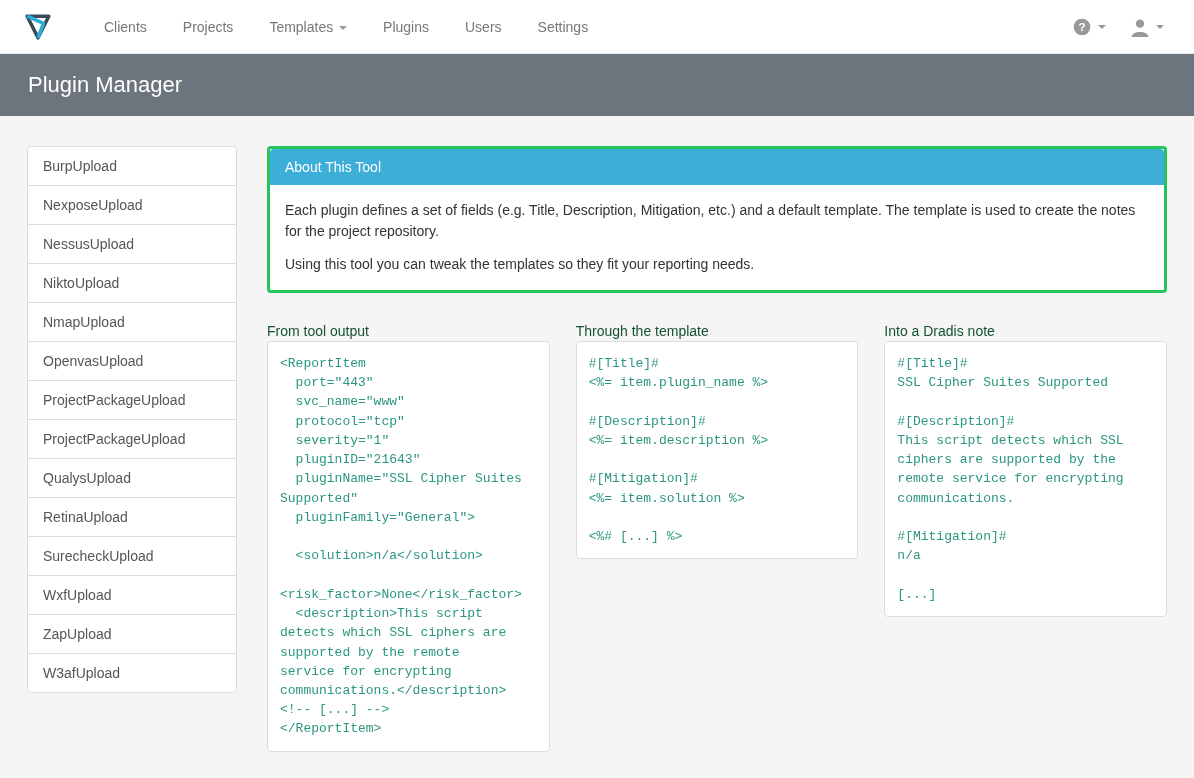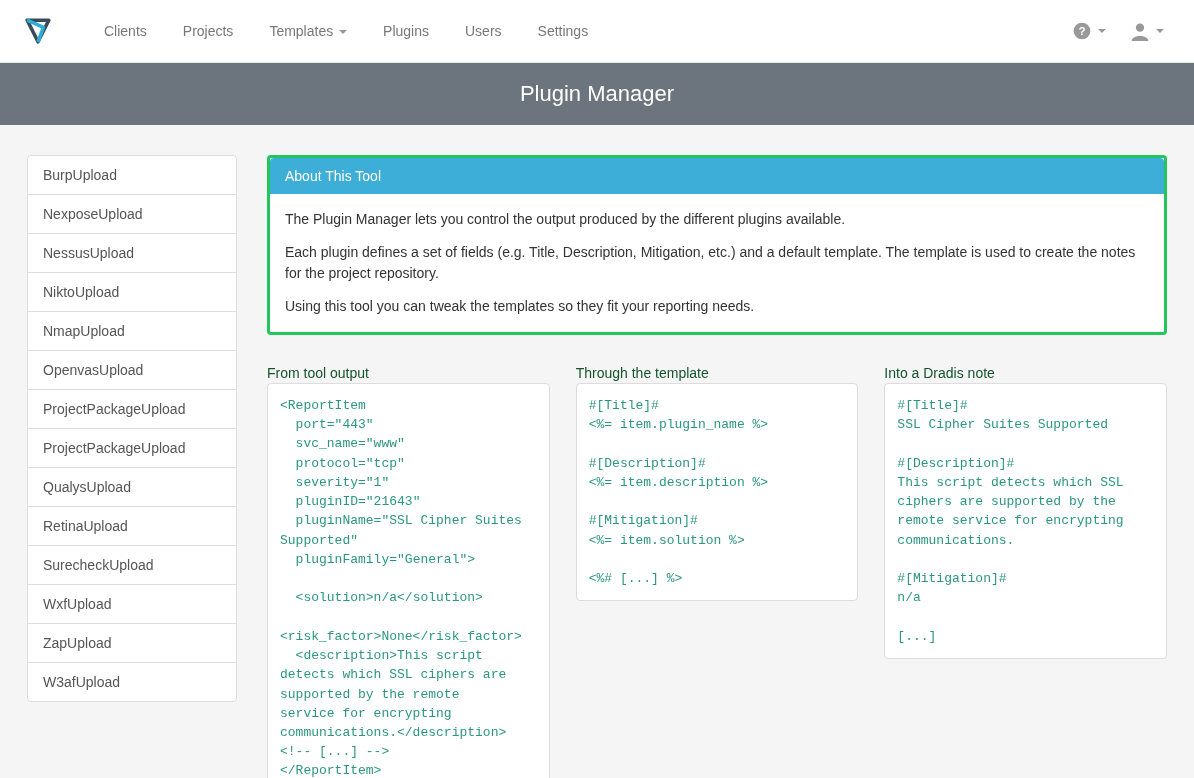--- a/index.html
+++ b/index.html
@@ -1,27 +1,27 @@
 <!DOCTYPE html>
 <html><head>
 <meta charset="utf-8">
 <style>
   * { box-sizing: border-box; margin: 0; padding: 0; }
   body { font-family: "Helvetica Neue", Helvetica, Arial, sans-serif; font-size: 14px; color: #333; background: #f5f5f5; }
   
-  .navbar { background: #fff; border-bottom: 1px solid #e7e7e7; height: 63px; display: flex; align-items: center; padding: 0 20px; }
+  .navbar { background: #fff; border-bottom: 1px solid #e7e7e7; height: 54px; display: flex; align-items: center; padding: 0 20px; }
   .navbar-logo { width: 36px; height: 36px; margin-right: 30px; position: relative; }
   .navbar-logo svg { width: 100%; height: 100%; }
   .navbar-nav { display: flex; gap: 0; list-style: none; flex: 1; }
   .navbar-nav li a { display: block; padding: 17px 18px; color: #777; text-decoration: none; font-size: 14px; }
   .navbar-right { display: flex; gap: 4px; align-items: center; }
   .navbar-right .icon-btn { color: #999; padding: 8px 10px; display: flex; align-items: center; gap: 4px; }
   .caret { display: inline-block; width: 0; height: 0; margin-left: 2px; vertical-align: middle; border-top: 4px dashed #999; border-right: 4px solid transparent; border-left: 4px solid transparent; }
   
-  .page-header { background: #6c757d; color: #fff; padding: 18px 28px; text-align: center; }
+  .page-header { background: #6c757d; color: #fff; padding: 18px 28px; }
   .page-header h1 { font-size: 22px; font-weight: 500; }
   
   .container { max-width: 1170px; margin: 0 auto; padding: 30px 15px 0; display: flex; gap: 30px; align-items: flex-start; }
   
   .sidebar { width: 210px; flex-shrink: 0; }
   .list-group { background: #fff; border: 1px solid #ddd; border-radius: 4px; overflow: hidden; }
   .list-group-item { display: block; padding: 11px 15px; color: #555; text-decoration: none; border-bottom: 1px solid #ddd; font-size: 14px; }
   .list-group-item:last-child { border-bottom: none; }
   
   .main { flex: 1; }
@@ -109,21 +109,20 @@
       <a href="#" class="list-group-item">WxfUpload</a>
       <a href="#" class="list-group-item">ZapUpload</a>
       <a href="#" class="list-group-item">W3afUpload</a>
     </div>
   </aside>
 
   <main class="main">
     <div class="panel">
       <div class="panel-heading">About This Tool</div>
       <div class="panel-body">
-        <p>The Plugin Manager lets you control the output produced by the different plugins available.</p>
         <p>Each plugin defines a set of fields (e.g. Title, Description, Mitigation, etc.) and a default template. The template is used to create the notes for the project repository.</p>
         <p>Using this tool you can tweak the templates so they fit your reporting needs.</p>
       </div>
     </div>
 
     <div class="columns">
       <div class="col">
         <h3>From tool output</h3>
         <div class="well">
           <pre>&lt;ReportItem

